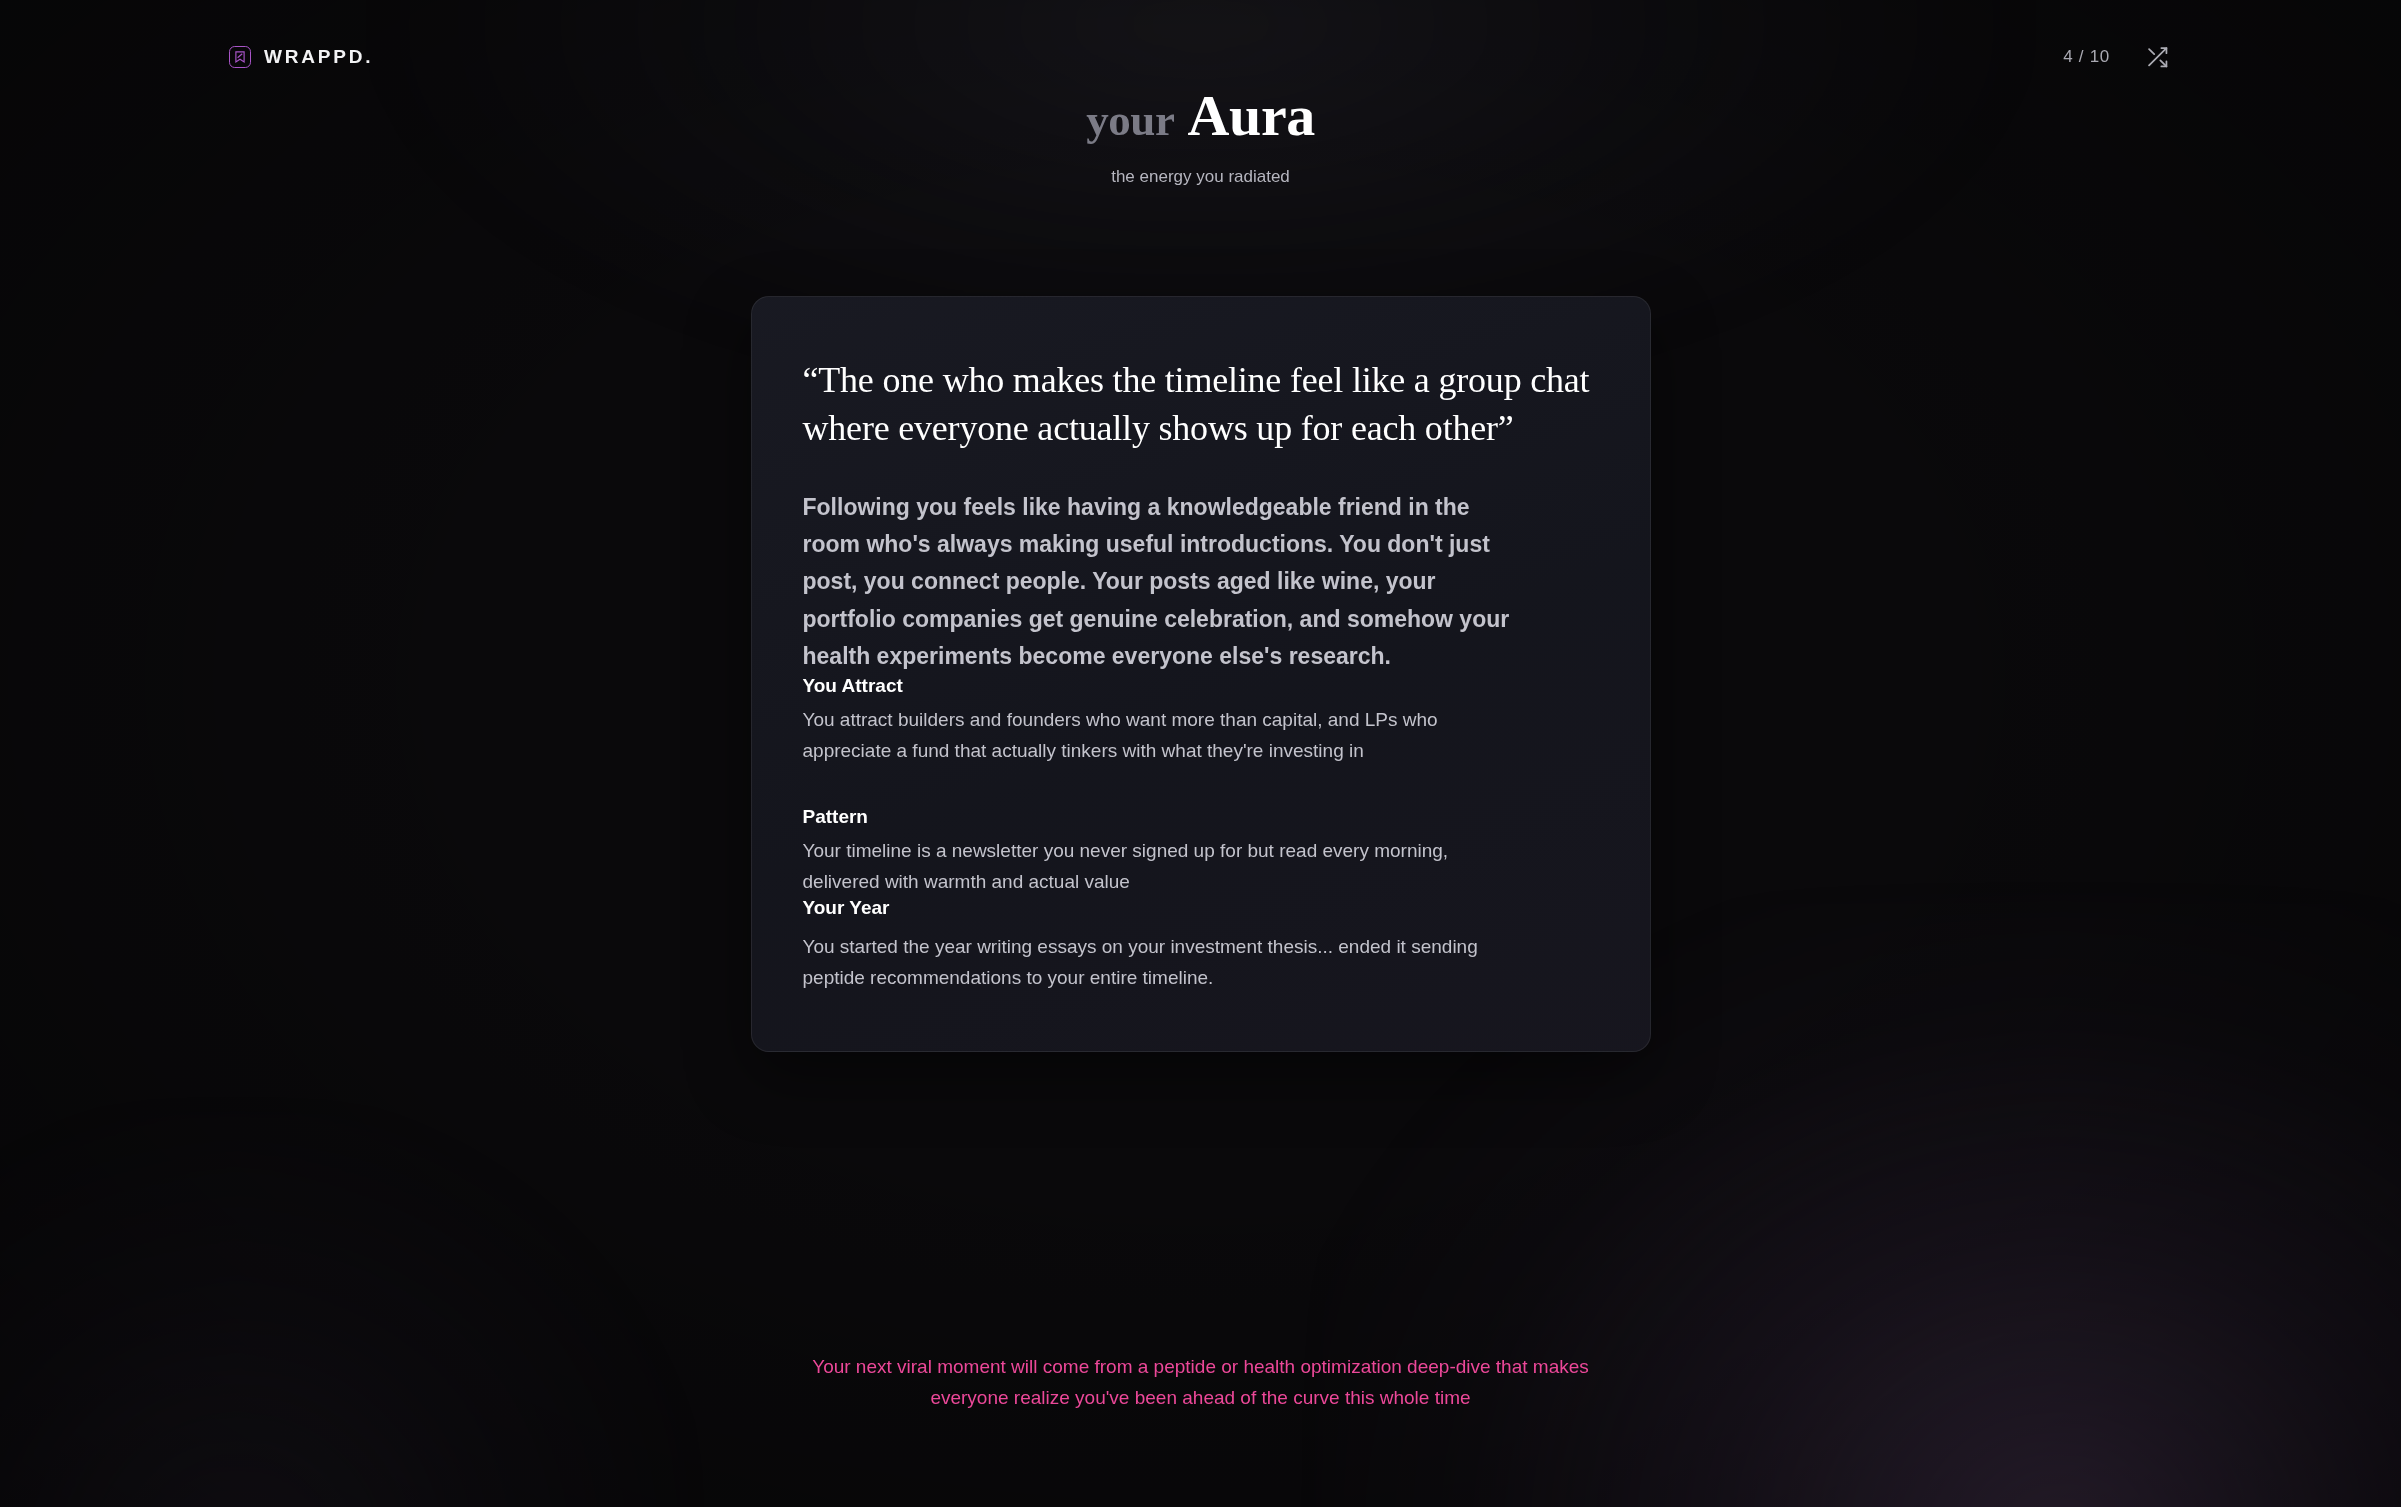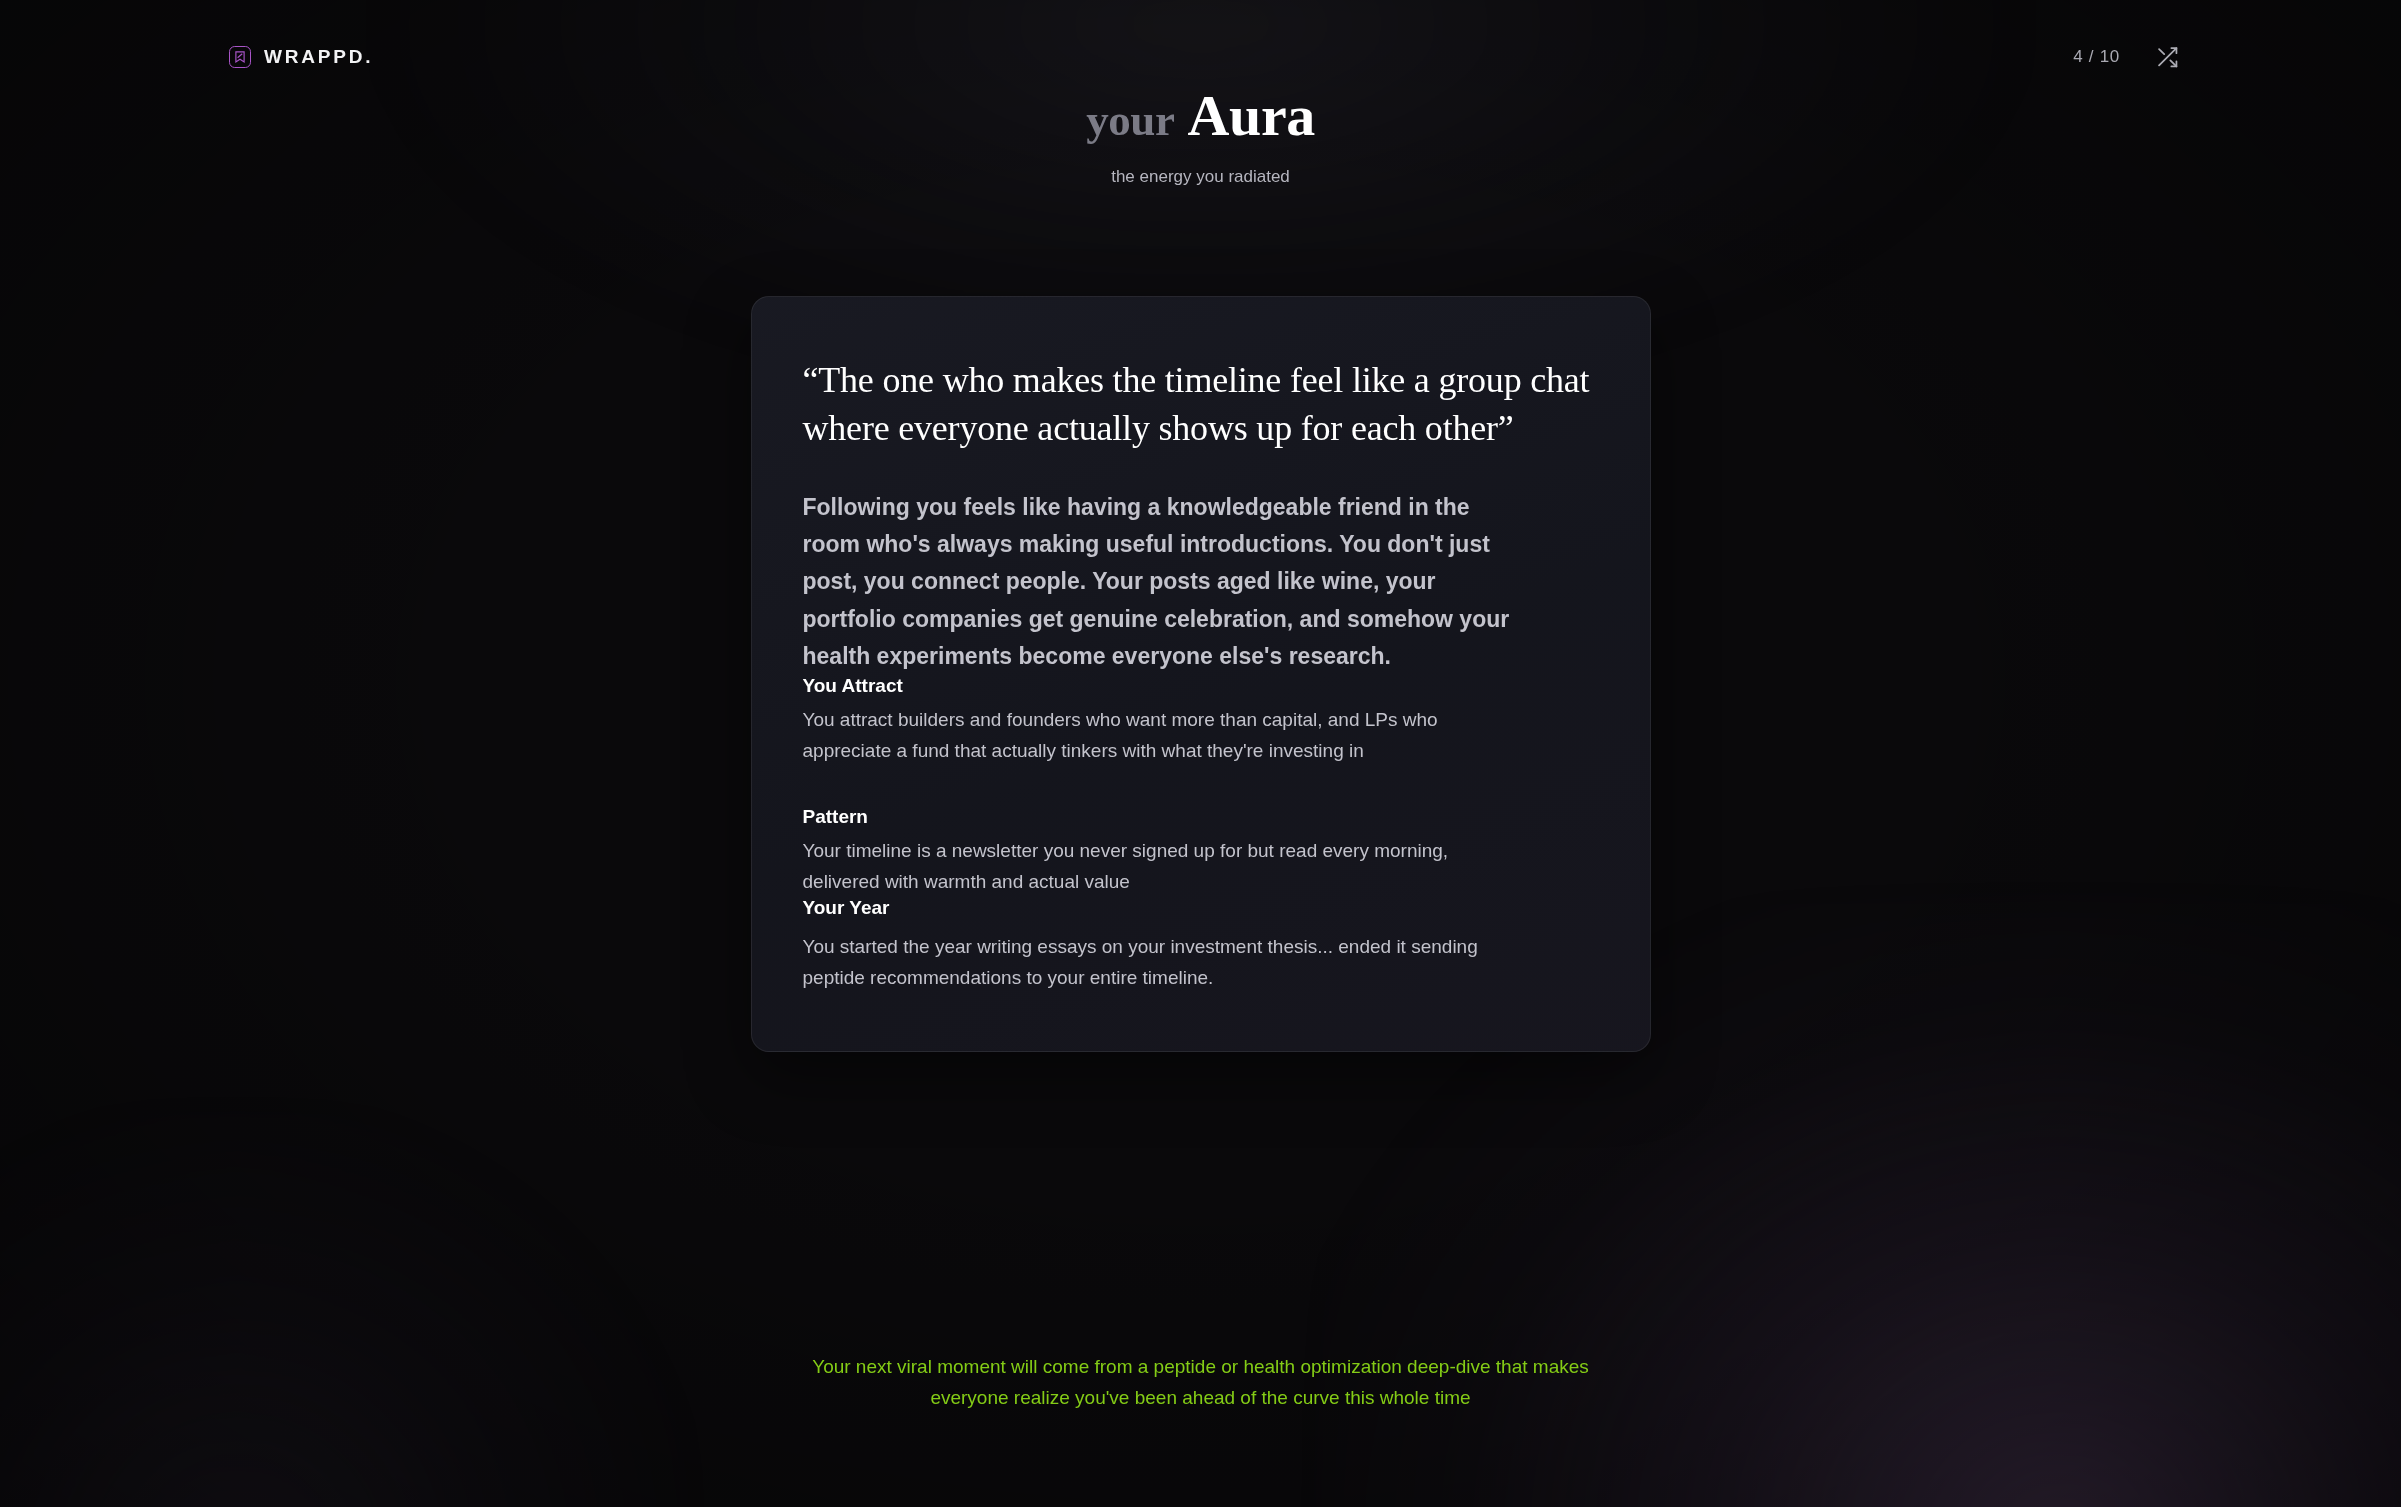--- a/index.html
+++ b/index.html
@@ -57,21 +57,21 @@
   .vignette {
     position: absolute;
     inset: 0;
     background: radial-gradient(ellipse at 50% 45%, rgba(0,0,0,0) 40%, rgba(0,0,0,0.45) 100%);
     pointer-events: none;
   }
 
   
   .topbar {
     position: absolute;
-    top: 0; left: 0; right: 4px;
+    top: 0; left: 0; right: 14px;
     height: 114px;
     display: flex;
     align-items: center;
     justify-content: space-between;
     padding: 0 216px 0 229px;
     z-index: 5;
   }
 
   .brand {
     display: flex;
@@ -207,21 +207,21 @@
   
   .footer-note {
     position: absolute;
     left: 50%;
     transform: translateX(-50%);
     top: 1352px;
     width: 849px;
     text-align: center;
     font-size: 19px;
     line-height: 1.62;
-    color: #84cc16;
+    color: #ec4899;
     z-index: 4;
   }
 </style>
 </head>
 <body>
 
 <div class="bg-base"></div>
 <div class="glow-top"></div>
 <div class="glow-purple-bl"></div>
 <div class="glow-purple-br"></div>

